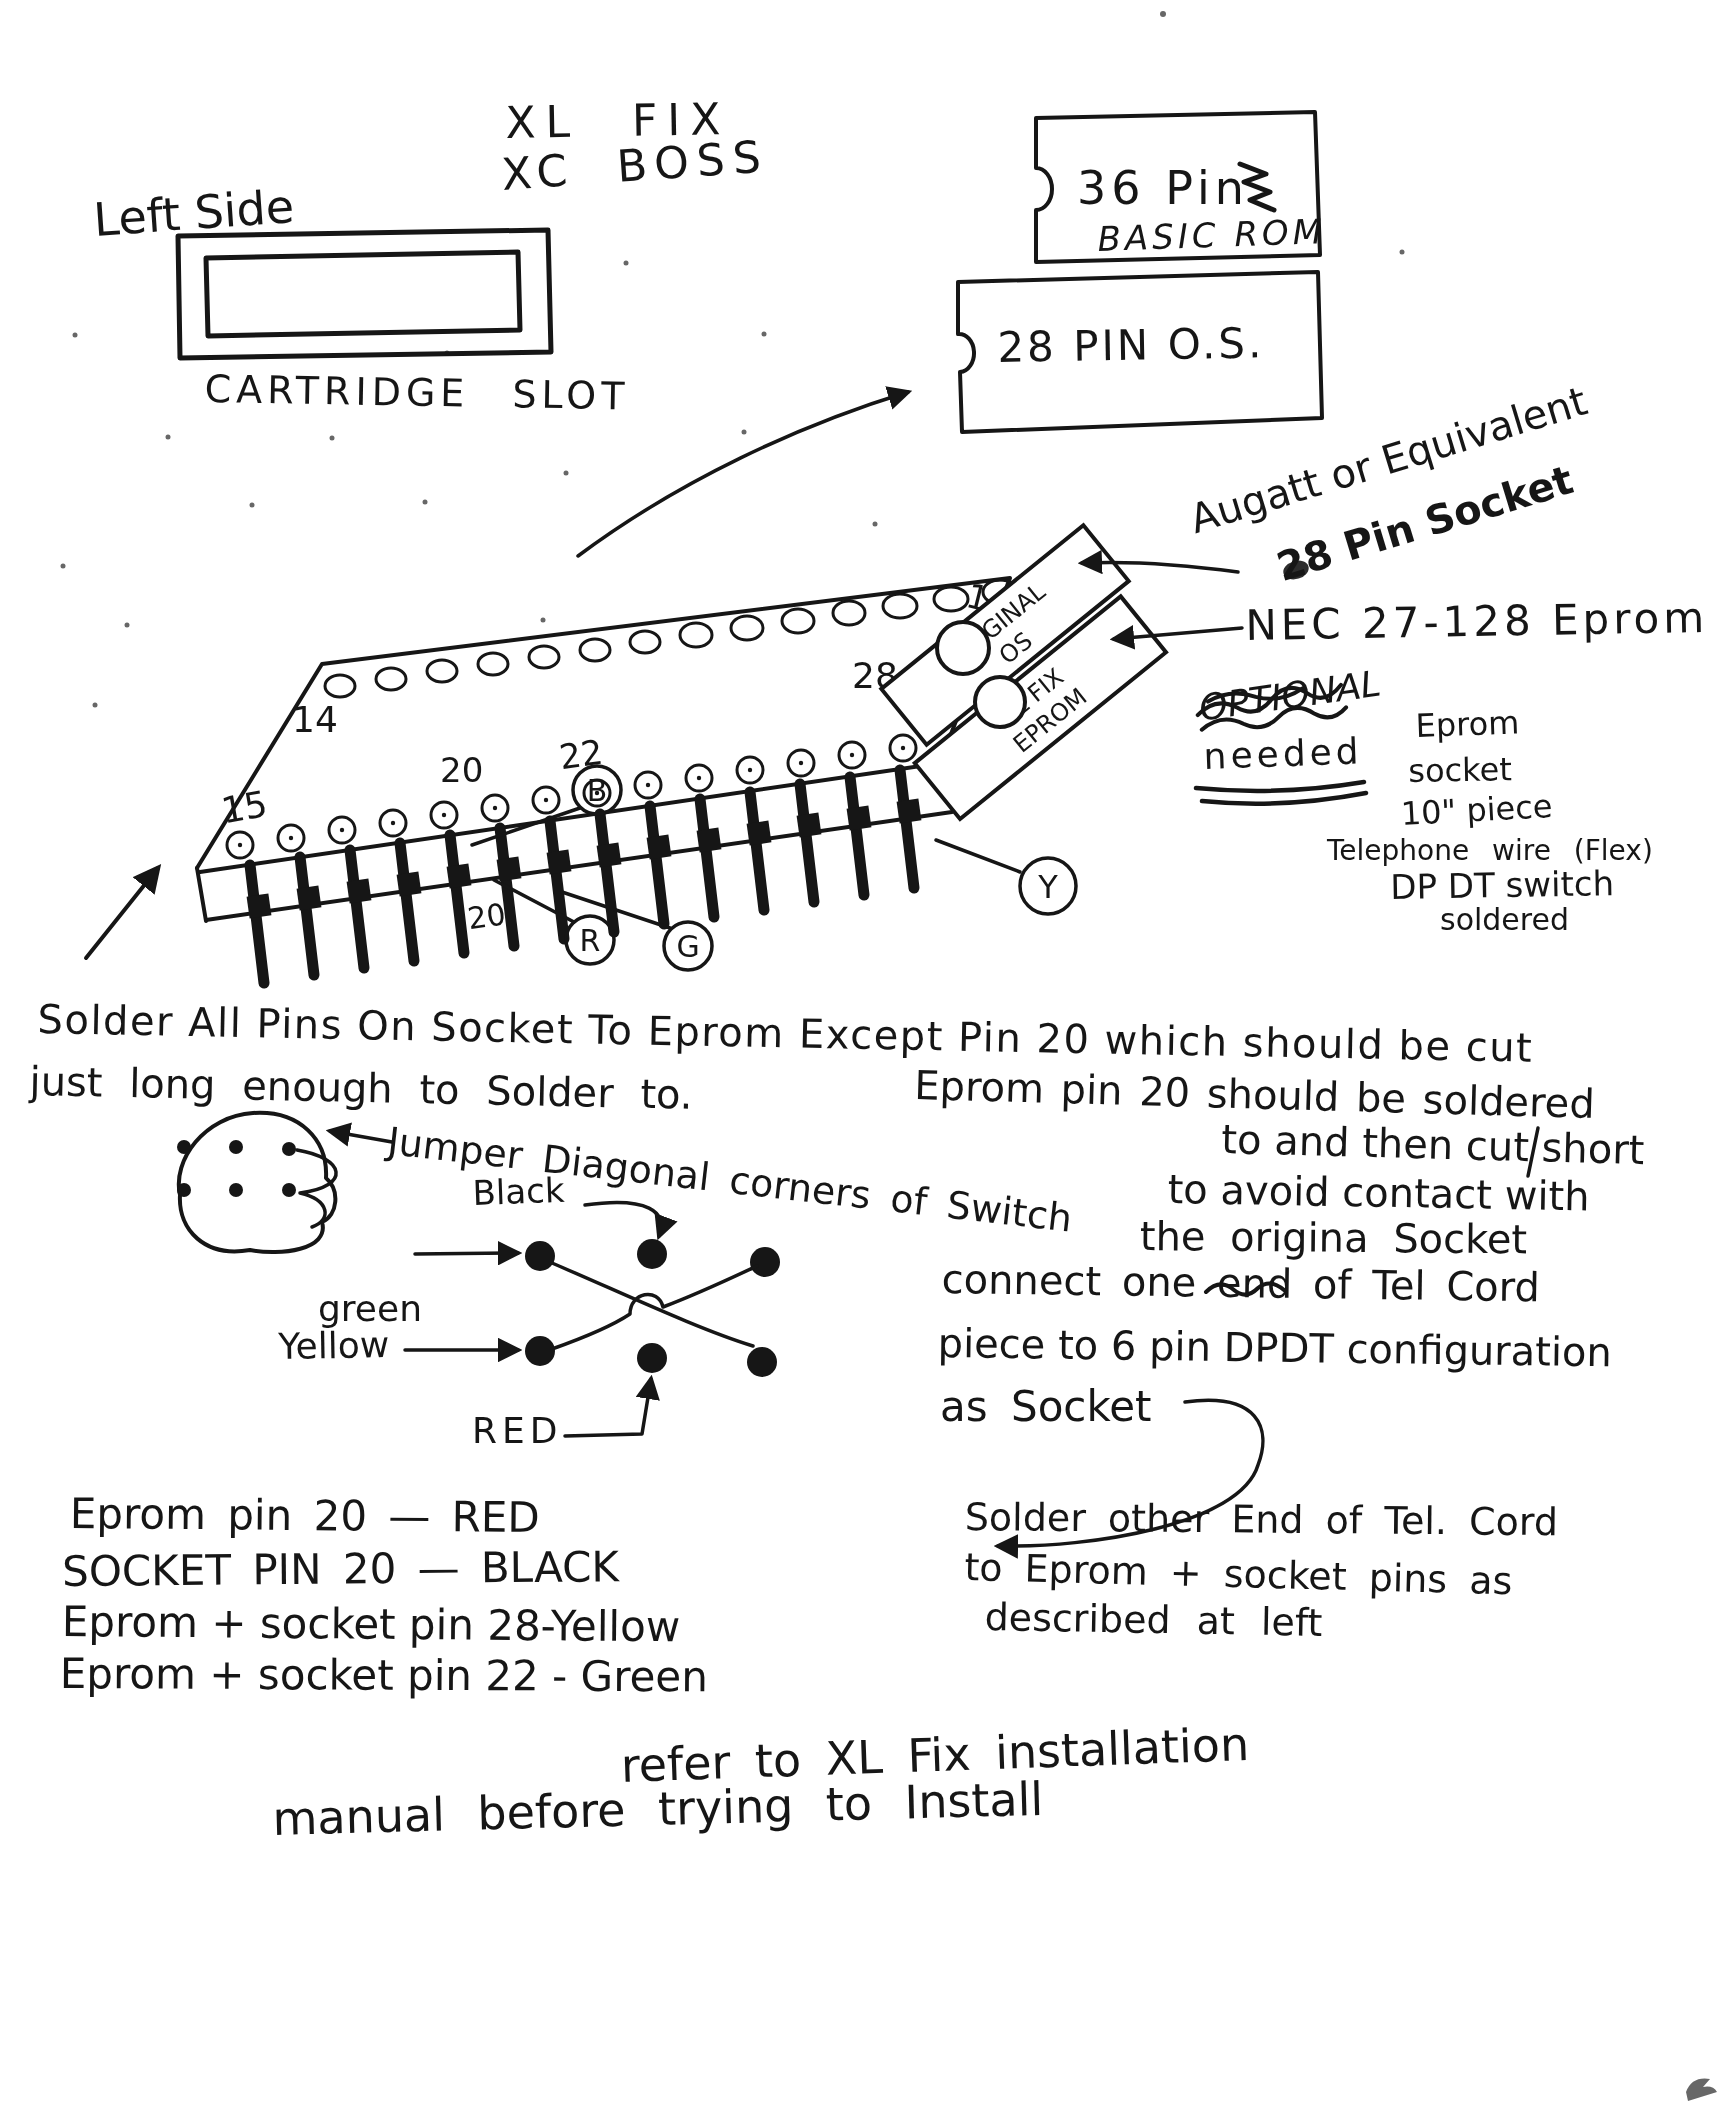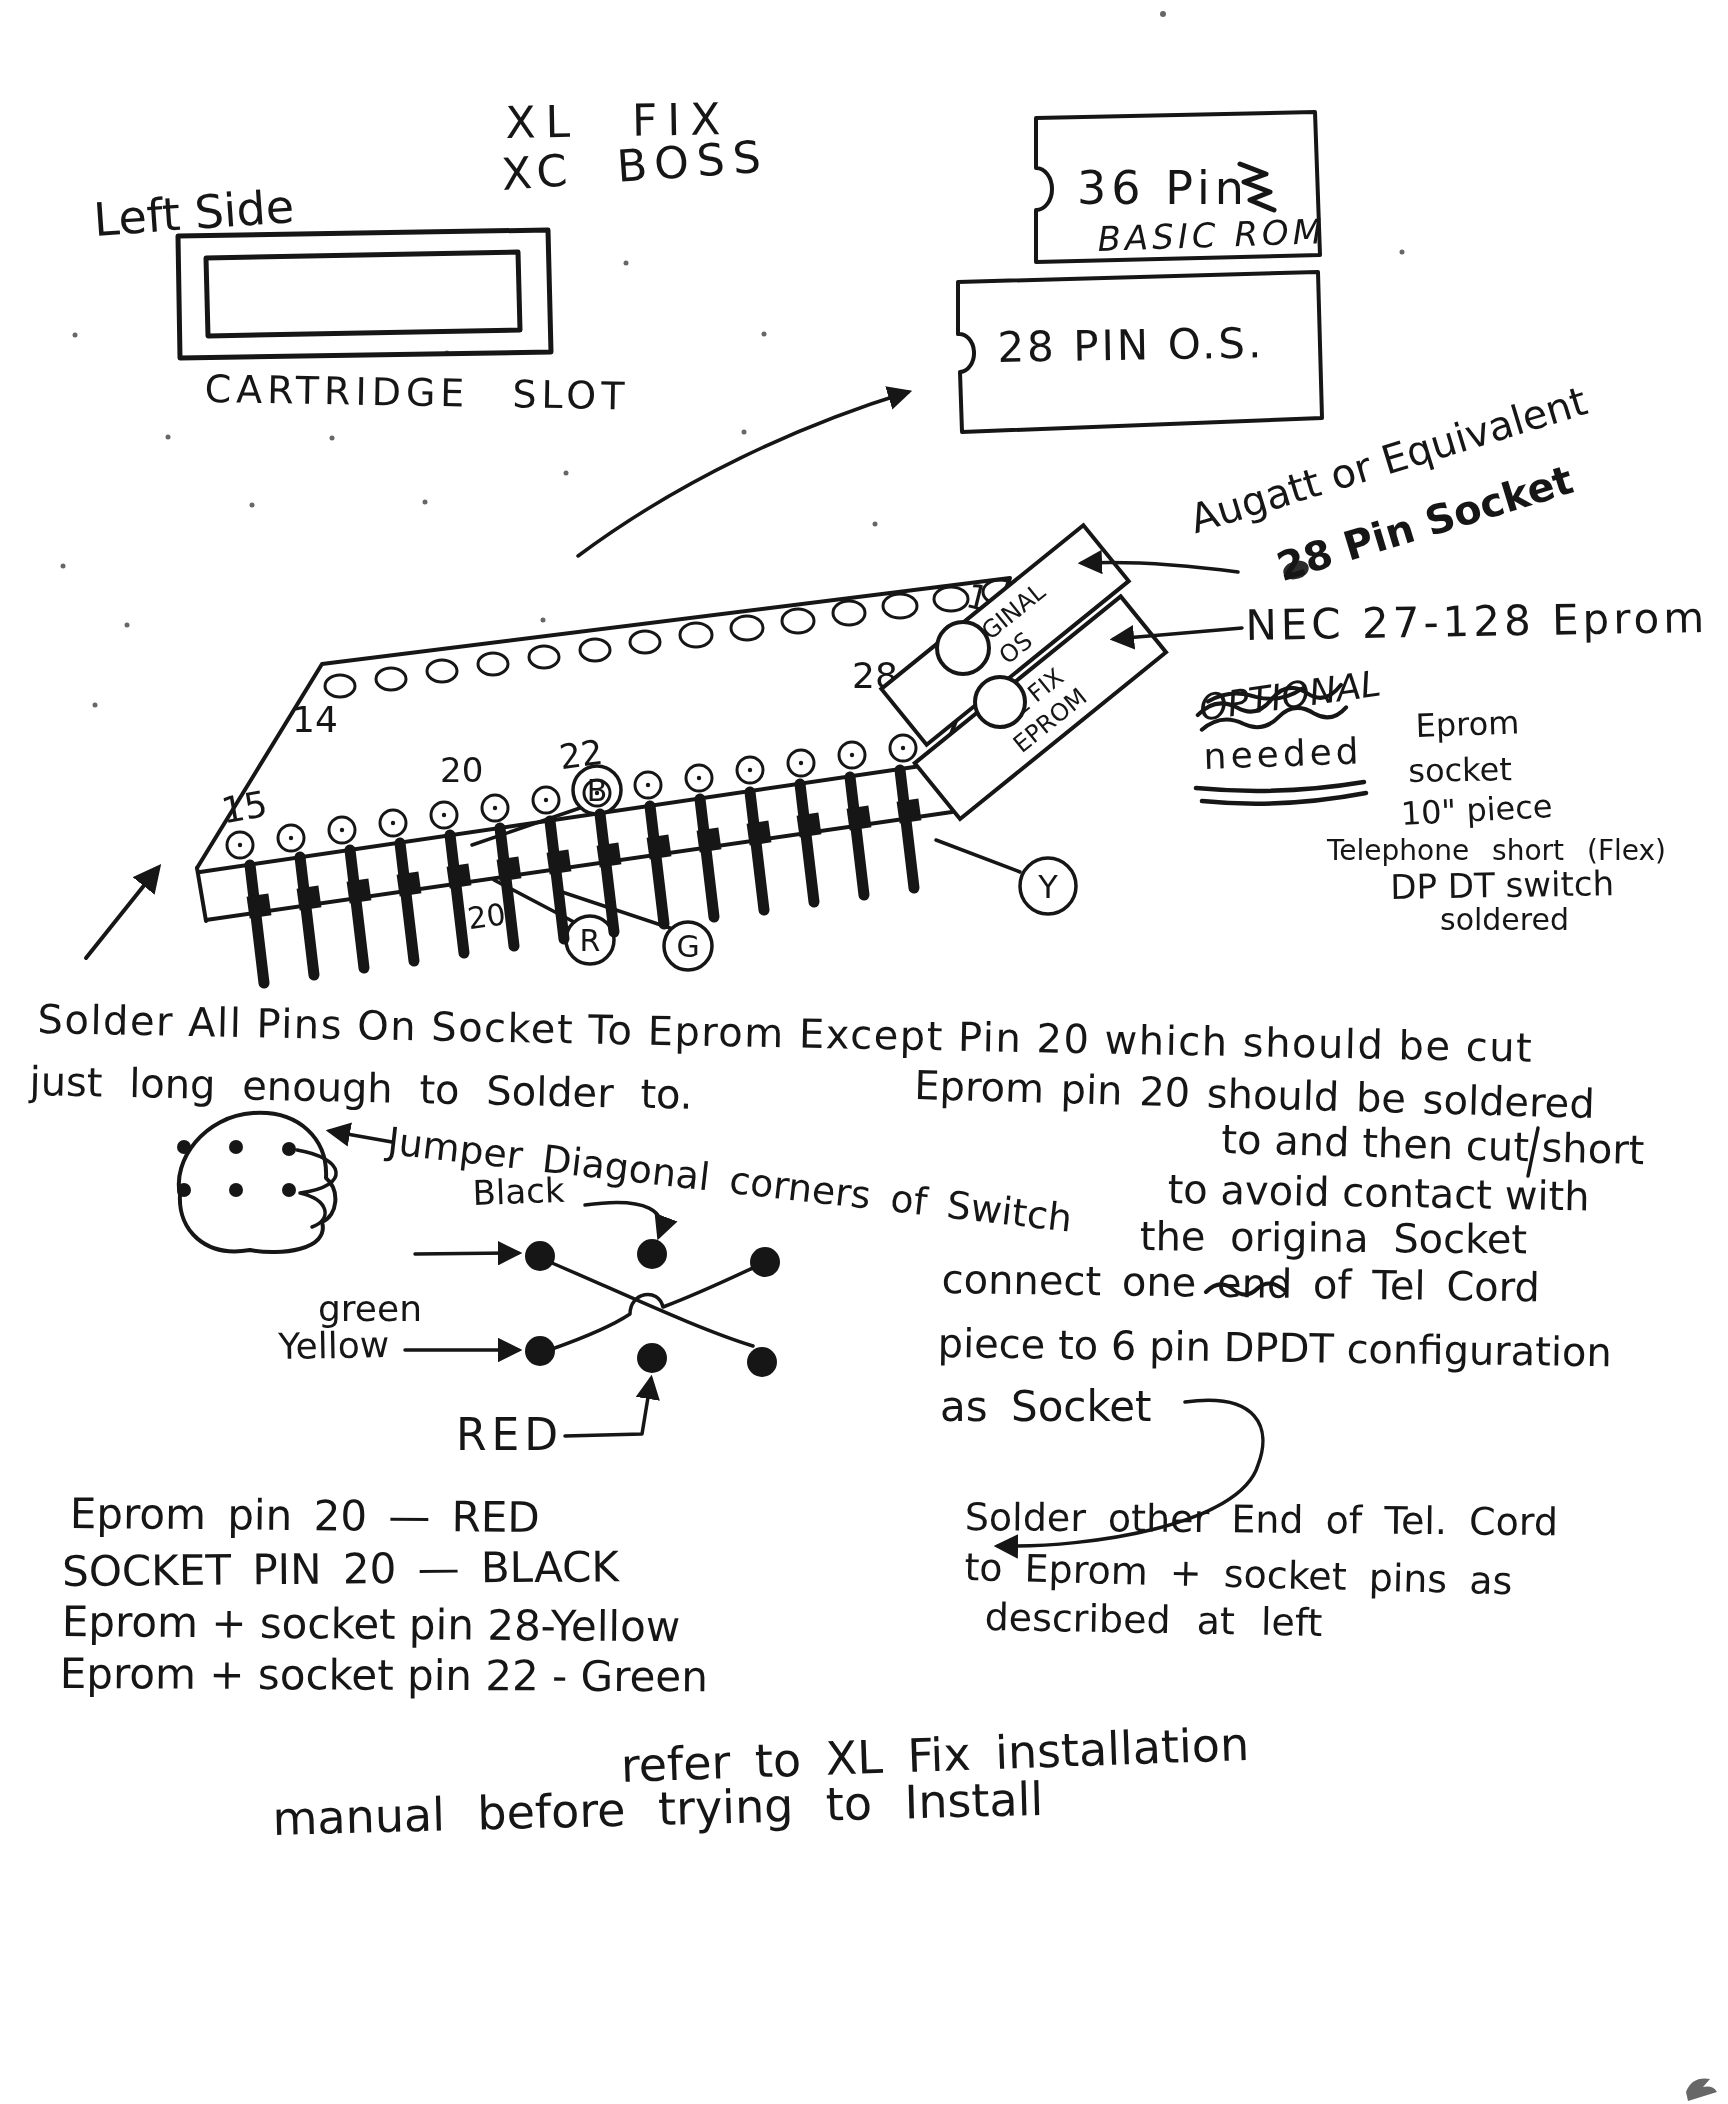--- a/index.html
+++ b/index.html
@@ -236,37 +236,37 @@
   <div class="hw" style="left:1272px;top:548px;font-size:40px;font-weight:bold;transform:rotate(-17deg)">28 Pin Socket</div>
 
   <div class="hw" style="left:1245px;top:604px;font-size:42px;letter-spacing:4px;transform:rotate(-1deg)">NEC 27-128 Eprom</div>
 
   <div class="hw" style="left:1197px;top:690px;font-size:36px;font-style:italic;transform:rotate(-8deg)">OPTIONAL</div>
   <div class="hw" style="left:1203px;top:738px;font-size:36px;letter-spacing:4px;transform:rotate(-2deg)">needed</div>
 
   <div class="hw" style="left:1415px;top:710px;font-size:32px;transform:rotate(-2deg)">Eprom</div>
   <div class="hw" style="left:1408px;top:755px;font-size:32px;transform:rotate(-1deg)">socket</div>
   <div class="hw" style="left:1400px;top:798px;font-size:32px;transform:rotate(-3deg)">10" piece</div>
-  <div class="hw" style="left:1327px;top:836px;font-size:28px;word-spacing:14px">Telephone short (Flex)</div>
+  <div class="hw" style="left:1327px;top:836px;font-size:28px;word-spacing:14px">Telephone wire (Flex)</div>
   <div class="hw" style="left:1390px;top:870px;font-size:34px;transform:rotate(-1deg)">DP DT switch</div>
   <div class="hw" style="left:1440px;top:904px;font-size:30px">soldered</div>
 
   <div class="hw" style="left:38px;top:998px;font-size:40px;letter-spacing:1.5px;transform:rotate(1.1deg)">Solder All Pins On Socket To Eprom Except Pin 20 which should be cut</div>
   <div class="hw" style="left:30px;top:1060px;font-size:40px;word-spacing:14px;transform:rotate(1.2deg)">just long enough to Solder to.</div>
   <div class="hw" style="left:915px;top:1064px;font-size:40px;word-spacing:4px;transform:rotate(1.6deg)">Eprom pin 20 should be soldered</div>
   <div class="hw" style="left:1222px;top:1118px;font-size:40px;transform:rotate(1.5deg)">to and then cut short</div>
   <div class="hw" style="left:1168px;top:1168px;font-size:40px;transform:rotate(1deg)">to avoid contact with</div>
   <div class="hw" style="left:1140px;top:1215px;font-size:40px;word-spacing:12px;transform:rotate(0.5deg)">the origina Socket</div>
 
   <div class="hw" style="left:390px;top:1122px;font-size:38px;word-spacing:8px;transform:rotate(6.5deg)">Jumper Diagonal corners of Switch</div>
 
   <div class="hw" style="left:472px;top:1176px;font-size:34px;transform:rotate(-2deg)">Black</div>
   <div class="hw" style="left:318px;top:1290px;font-size:36px">green</div>
   <div class="hw" style="left:278px;top:1328px;font-size:36px;transform:rotate(-1deg)">Yellow</div>
-  <div class="hw" style="left:456px;top:1412px;font-size:44px;letter-spacing:5px">RED</div>
+  <div class="hw" style="left:472px;top:1412px;font-size:36px;letter-spacing:5px">RED</div>
 
   <div class="hw" style="left:942px;top:1258px;font-size:40px;word-spacing:8px;transform:rotate(0.8deg)">connect one end of Tel Cord</div>
   <div class="hw" style="left:938px;top:1322px;font-size:40px;transform:rotate(0.8deg)">piece to 6 pin DPDT configuration</div>
   <div class="hw" style="left:940px;top:1385px;font-size:42px;word-spacing:10px">as Socket</div>
 
   <div class="hw" style="left:70px;top:1492px;font-size:42px;word-spacing:8px;transform:rotate(0.5deg)">Eprom pin 20 — RED</div>
   <div class="hw" style="left:62px;top:1550px;font-size:42px;word-spacing:8px;transform:rotate(-0.5deg)">SOCKET PIN 20 — BLACK</div>
   <div class="hw" style="left:62px;top:1600px;font-size:42px;transform:rotate(0.5deg)">Eprom + socket pin 28-Yellow</div>
   <div class="hw" style="left:60px;top:1652px;font-size:42px;transform:rotate(0.3deg)">Eprom + socket pin 22 - Green</div>
 

